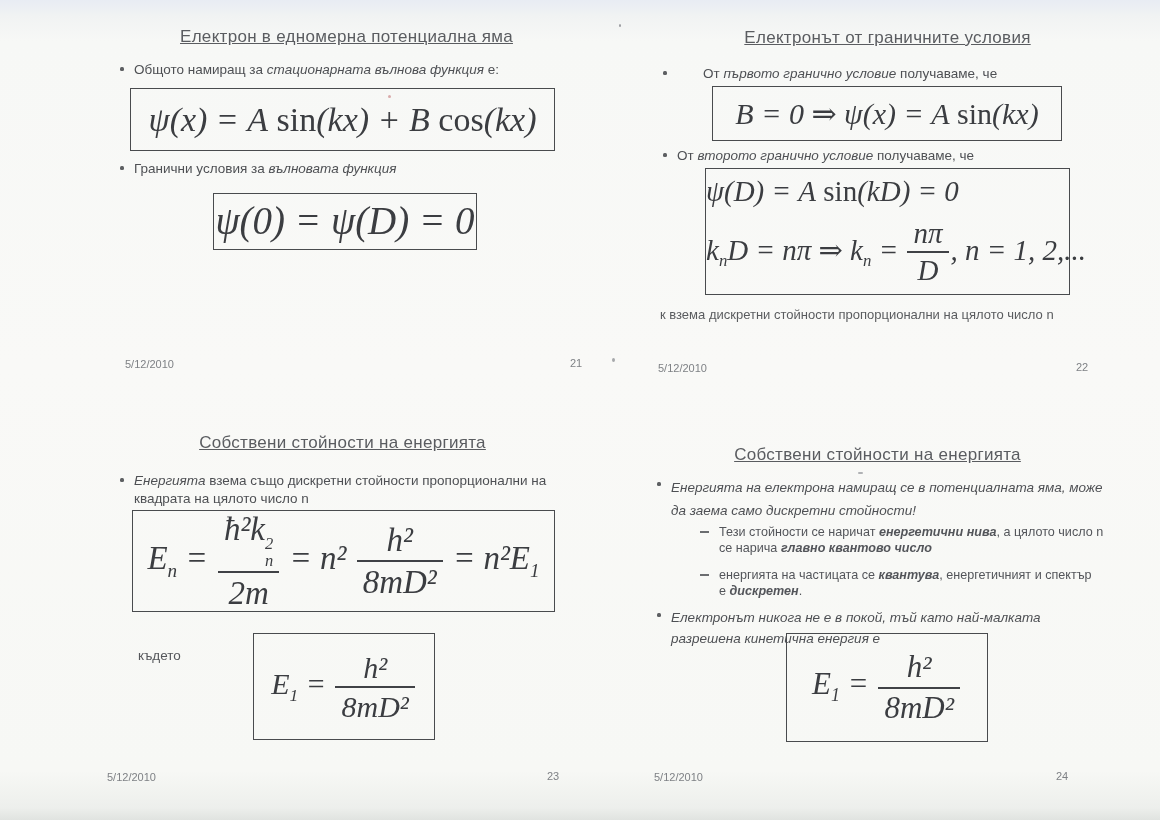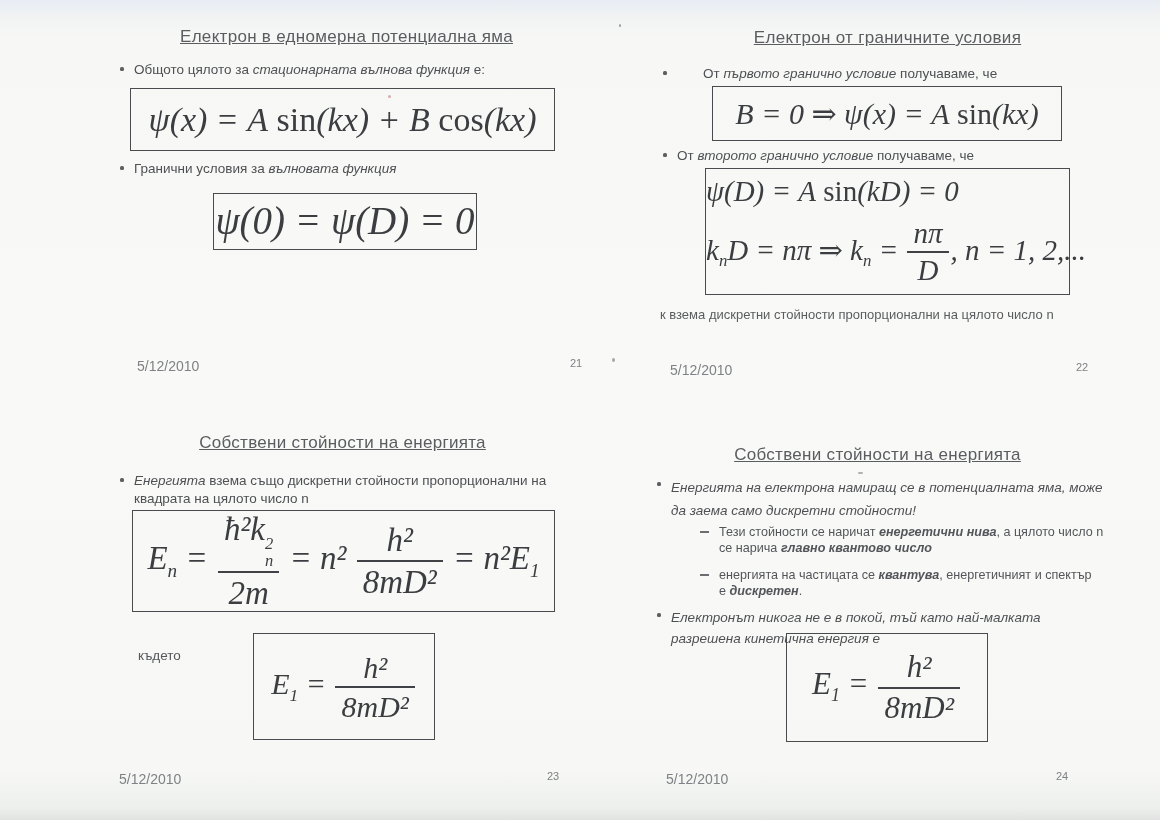--- a/index.html
+++ b/index.html
@@ -15,21 +15,21 @@
   }
   .bullet{position:absolute;display:flex;gap:10px;}
   .dot{flex:0 0 auto;width:4px;height:4px;border-radius:1.5px;background:#5d5f62;margin-top:6px;}
   .dash{flex:0 0 auto;width:9px;height:1.6px;background:#6b6d70;margin-top:7px;}
   .btext{font-size:13.5px;color:#4e5054;line-height:18px;}
   .btext i{font-style:italic;}
   .subtext{font-size:12.6px;color:#53555a;line-height:16px;}
   .bi{font-style:italic;font-weight:bold;}
   .note{position:absolute;font-size:13px;color:#5a5c5f;}
   .where{position:absolute;font-size:13.5px;color:#55575b;}
-  .footer-date{position:absolute;font-size:14px;color:#7e8185;margin-left:12px;}
+  .footer-date{position:absolute;font-size:11px;color:#7e8185;}
   .footer-num{position:absolute;font-size:11px;color:#7e8185;}
   .mbox{
     position:absolute;border:1.5px solid #494b4e;
     display:flex;align-items:center;justify-content:center;
     font-family:"Liberation Serif","DejaVu Serif",serif;
     font-style:italic;color:#3b3d41;
   }
   .mbox.left{align-items:flex-start;flex-direction:column;justify-content:center;}
   .mrow{white-space:nowrap;line-height:1.1;}
   .up{font-style:normal;}
@@ -43,42 +43,42 @@
 </head>
 <body>
 
 <div class="canvas">
 
   <div class="slide" style="left:40px;top:10px;width:545px;height:390px;">
     <div class="slide-title" style="top:17px;left:34px;">Електрон в едномерна потенциална яма</div>
 
     <div class="bullet" style="left:80px;top:51px;width:440px;">
       <span class="dot"></span>
-      <span class="btext"><span>Общото цялото за </span><i>стационарната вълнова функция</i><span> е:</span></span>
+      <span class="btext"><span>Общото намиращ за </span><i>стационарната вълнова функция</i><span> е:</span></span>
     </div>
 
     <div class="mbox" style="left:90px;top:78px;width:423px;height:61px;font-size:34px;">
       <span class="mrow"><span>ψ(x)&nbsp;=&nbsp;A&nbsp;</span><span class="up">sin</span><span>(kx)&nbsp;+&nbsp;B&nbsp;</span><span class="up">cos</span><span>(kx)</span></span>
     </div>
 
     <div class="bullet" style="left:80px;top:150px;width:440px;">
       <span class="dot"></span>
       <span class="btext"><span>Гранични условия за </span><i>вълновата функция</i><span></span></span>
     </div>
 
     <div class="mbox" style="left:173px;top:183px;width:262px;height:55px;font-size:39px;">
       <span class="mrow">ψ(0)&nbsp;=&nbsp;ψ(D)&nbsp;=&nbsp;0</span>
     </div>
 
     <span class="footer-date" style="left:85px;top:348px;">5/12/2010</span>
     <span class="footer-num" style="left:530px;top:347px;">21</span>
   </div>
 
   <div class="slide" style="left:615px;top:10px;width:545px;height:390px;">
-    <div class="slide-title" style="top:18px;left:0;">Електрон от граничните условия</div>
+    <div class="slide-title" style="top:18px;left:0;">Електронът от граничните условия</div>
 
     <div class="bullet" style="left:48px;top:55px;width:460px;gap:36px;">
       <span class="dot"></span>
       <span class="btext"><span>От </span><i>първото гранично условие</i><span> получаваме, че</span></span>
     </div>
 
     <div class="mbox" style="left:97px;top:76px;width:348px;height:53px;font-size:30px;">
       <span class="mrow"><span>B&nbsp;=&nbsp;0&nbsp;⇒&nbsp;ψ(x)&nbsp;=&nbsp;A&nbsp;</span><span class="up">sin</span><span>(kx)</span></span>
     </div>
 

